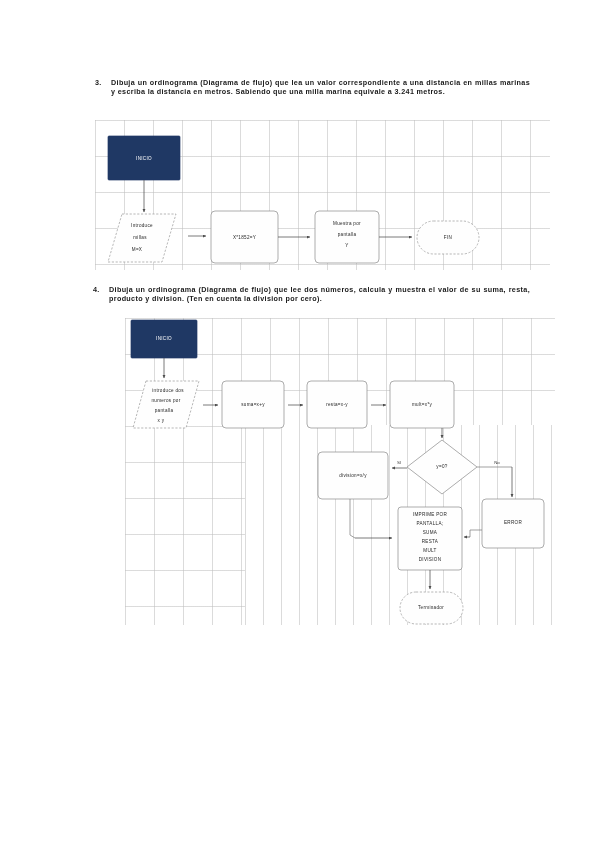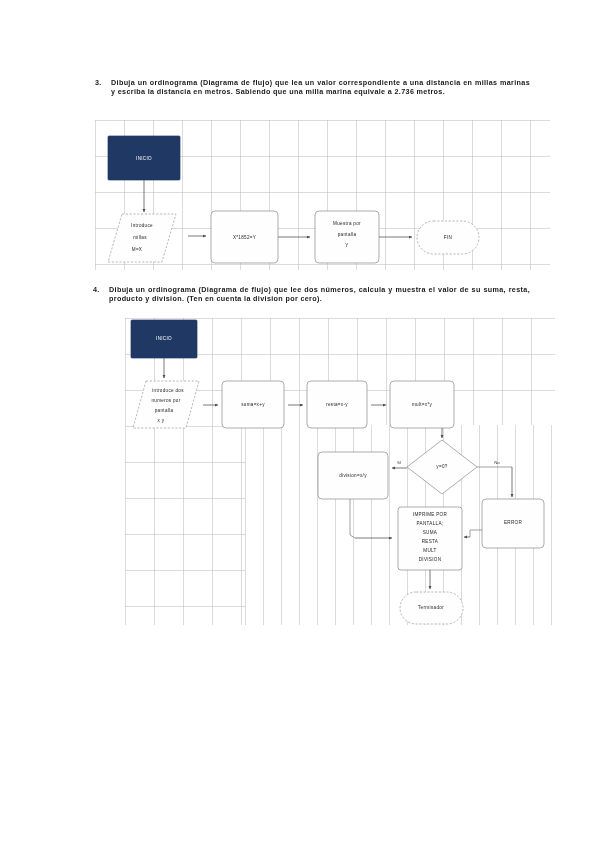--- a/index.html
+++ b/index.html
@@ -124,21 +124,21 @@
 <body>
 
 <div class="page">
 
   <div class="grid-canvas" id="grid-chart-1"></div>
   <div class="grid-canvas" id="grid-chart-2"></div>
   <div class="grid-canvas" id="grid-chart-2b"></div>
 
   <div class="question" id="question-3">
     <span class="q-num">3.</span>
-    <span class="q-text">Dibuja un ordinograma (Diagrama de flujo) que lea un valor correspondiente a una distancia en millas marinas y escriba la distancia en metros. Sabiendo que una milla marina equivale a 2.736 metros.</span>
+    <span class="q-text">Dibuja un ordinograma (Diagrama de flujo) que lea un valor correspondiente a una distancia en millas marinas y escriba la distancia en metros. Sabiendo que una milla marina equivale a 3.241 metros.</span>
   </div>
 
   <div class="question" id="question-4">
     <span class="q-num">4.</span>
     <span class="q-text">Dibuja un ordinograma (Diagrama de flujo) que lee dos números, calcula y muestra el valor de su suma, resta, producto y division. (Ten en cuenta la division por cero).</span>
   </div>
 
   <svg class="flow-svg" id="flow-1" viewBox="0 0 600 848">
     <defs>
       <marker id="arrow" markerWidth="5" markerHeight="5" refX="4.2" refY="2" orient="auto" markerUnits="strokeWidth">

